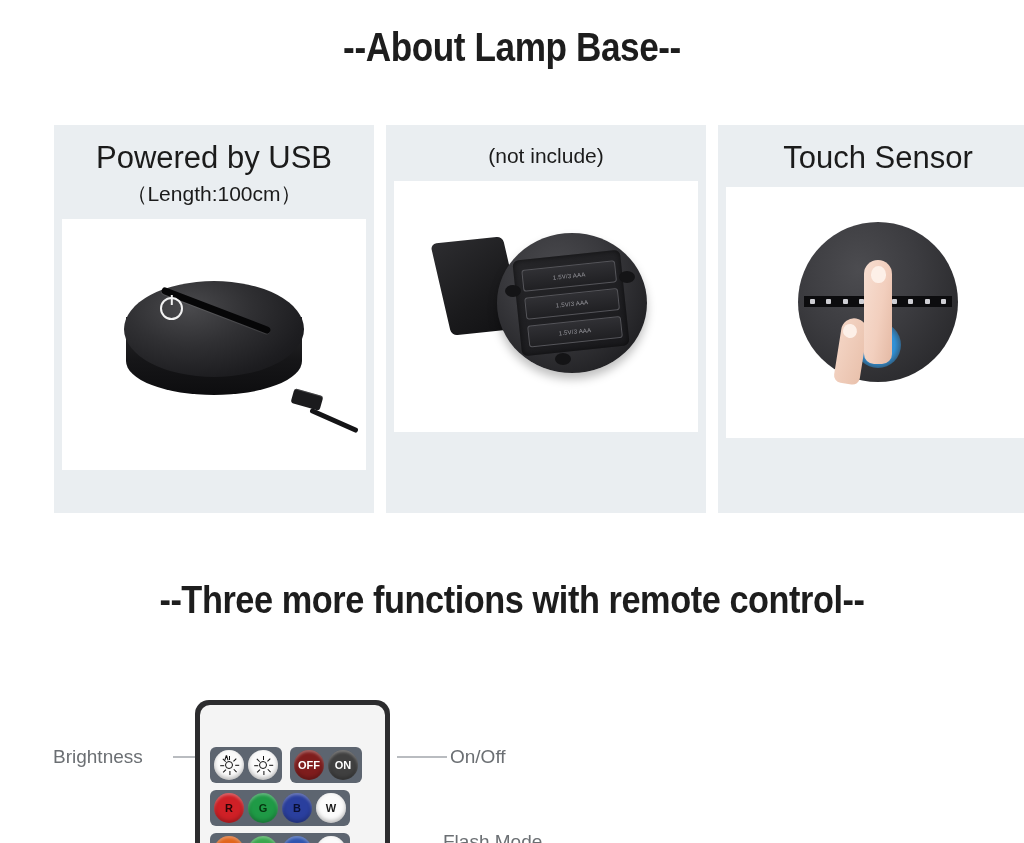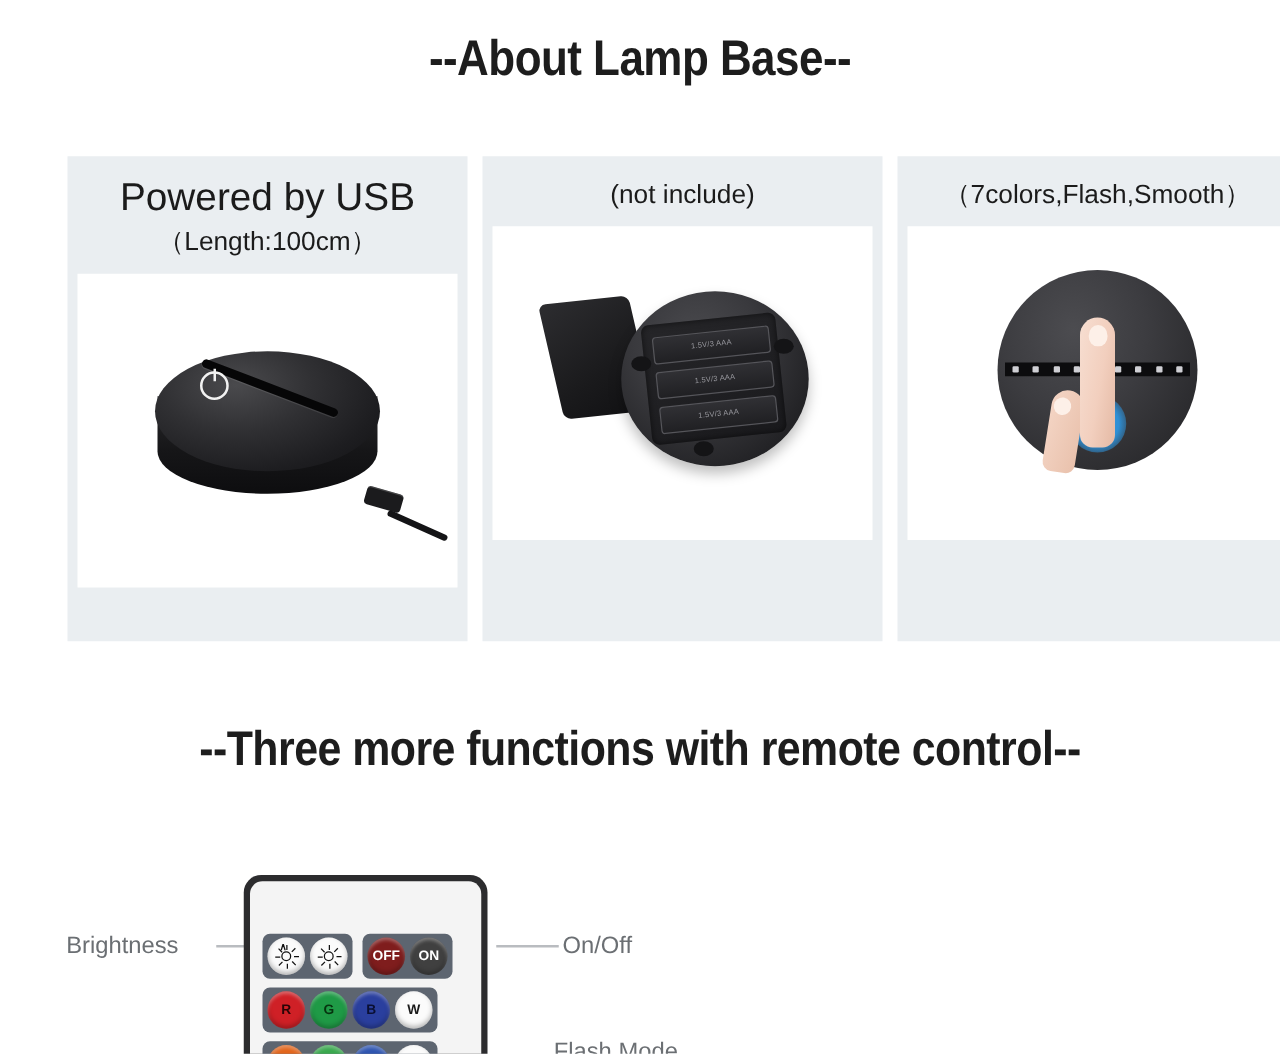--- a/index.html
+++ b/index.html
@@ -410,21 +410,21 @@
             </div>
             <div class="foot f1"></div>
             <div class="foot f2"></div>
             <div class="foot f3"></div>
           </div>
         </div>
       </div>
     </div>
 
     <div class="panel">
-      <div class="panel-sub">（7colors,Flash,Smooth）</div>
+      <div class="panel-title">Touch Sensor</div>
       <div class="panel-photo">
         <div class="touch">
           <div class="disc"></div>
           <div class="strip">
             <span class="led"></span>
             <span class="led"></span>
             <span class="led"></span>
             <span class="led"></span>
             <span class="led"></span>
             <span class="led"></span>

